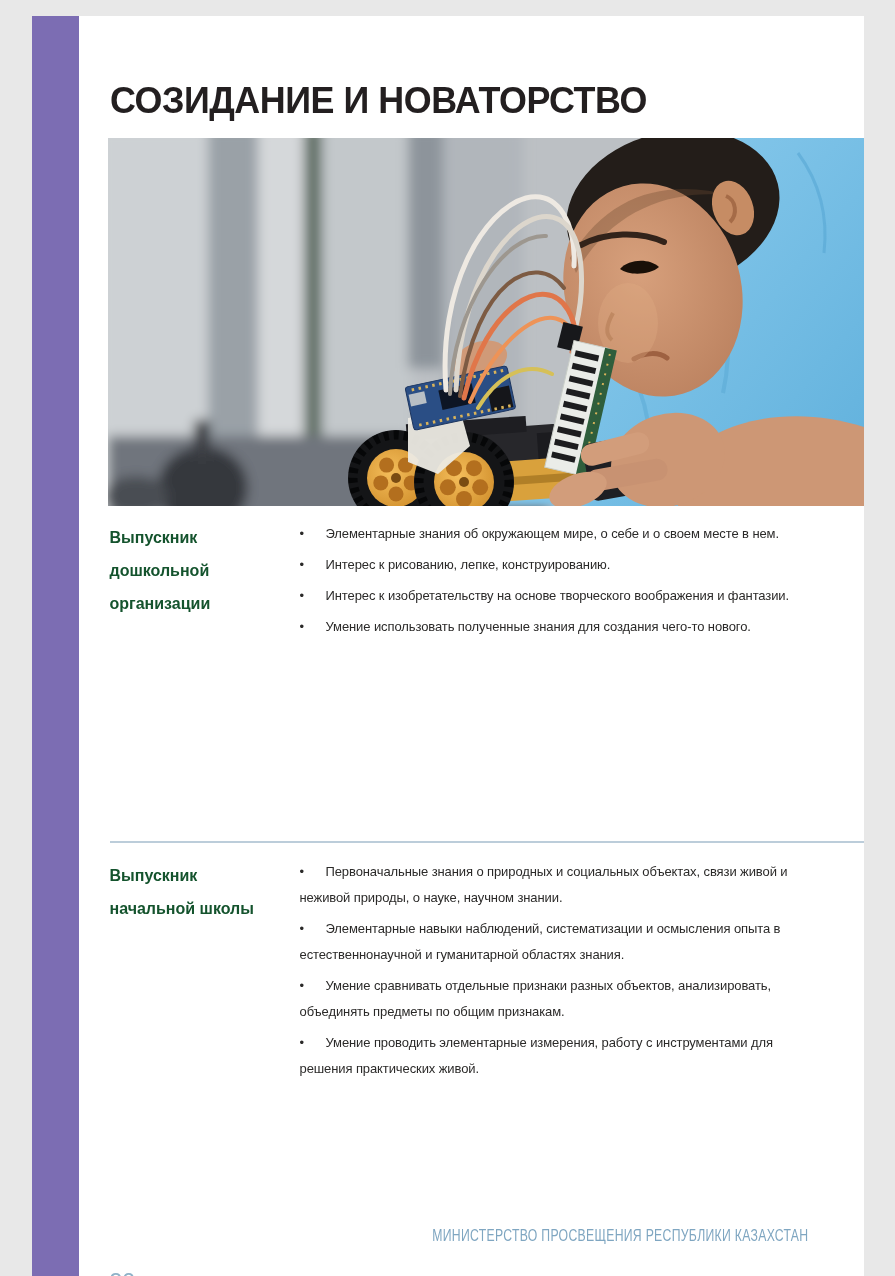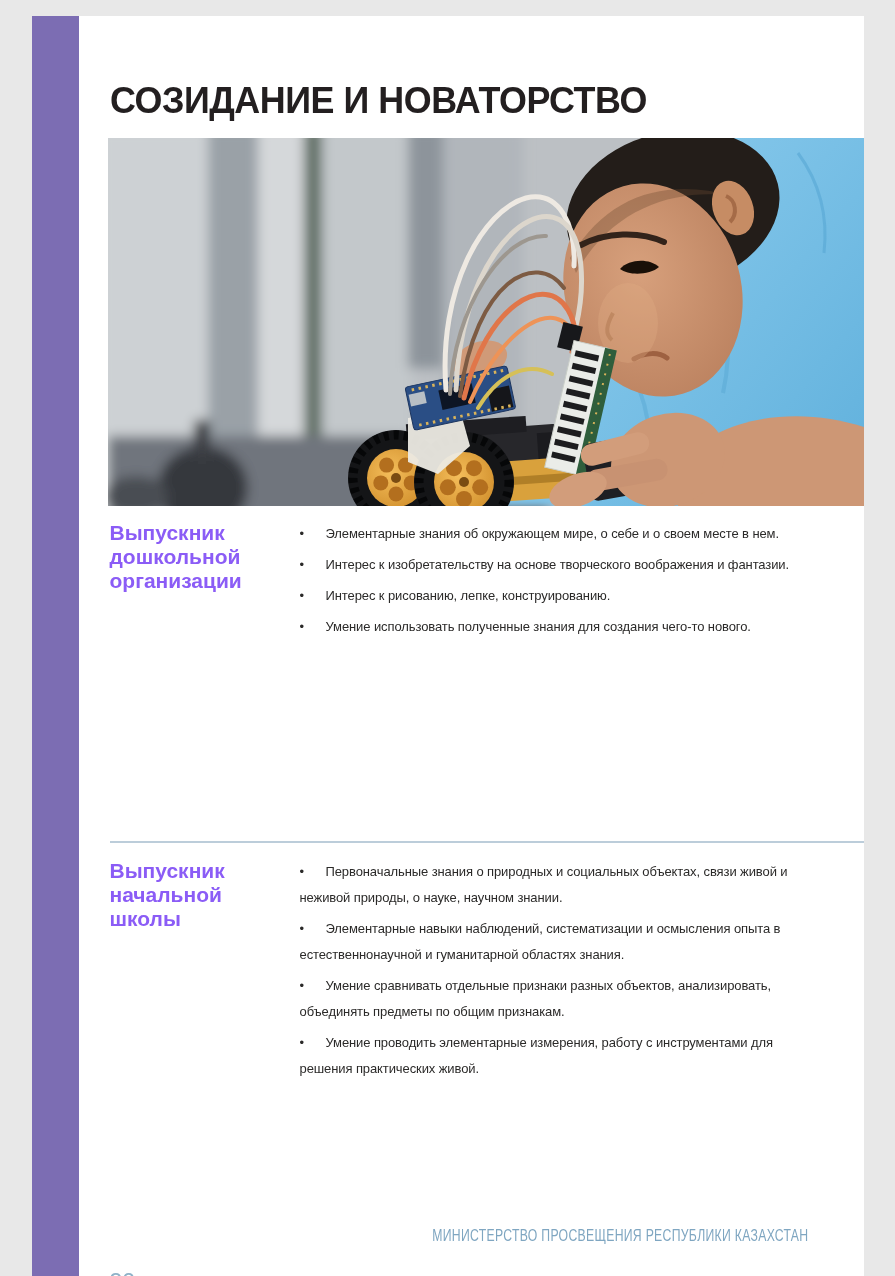--- a/index.html
+++ b/index.html
@@ -25,22 +25,22 @@
   }
   .hero-photo svg{ display:block; }
   .section{
     position:absolute; left:78px; width:762px;
     display:flex; align-items:flex-start;
   }
   .section-1{ top:505px; }
   .section-2{ top:843px; }
   .section-label{
     flex:none; width:190px; padding-right:8px; box-sizing:border-box;
-    font-size:21px; font-weight:bold; line-height:24px;
-    color:#8b5cf6; white-space:pre-line;
+    font-size:16px; font-weight:bold; line-height:33px;
+    color:#14532d; white-space:pre-line;
   }
   .section-items{ width:525px; }
   .bullet-item{
     margin:0 0 5px 0; font-size:13px; line-height:26px;
     color:#2B2A29; letter-spacing:-0.1px;
   }
   .bullet-dot{ display:inline-block; width:26px; color:#2B2A29; }
   .section-divider{
     position:absolute; left:78px; top:825px; width:758px; height:0;
     border-top:2px solid #BCCDDA;
@@ -198,22 +198,22 @@
       <ellipse cx="470" cy="352" rx="30" ry="16" transform="rotate(-20 470 352)" fill="#d29d7b"></ellipse>
     </svg>
   </div>
 
   <div class="section section-1">
     <div class="section-label">Выпускник
 дошкольной
 организации</div>
     <div class="section-items">
       <p class="bullet-item"><span class="bullet-dot">•</span><span>Элементарные знания об окружающем мире, о себе и о своем месте в нем.</span></p>
+      <p class="bullet-item"><span class="bullet-dot">•</span><span>Интерес к рисованию, лепке, конструированию.</span></p>
       <p class="bullet-item"><span class="bullet-dot">•</span><span>Интерес к изобретательству на основе творческого воображения и фантазии.</span></p>
-      <p class="bullet-item"><span class="bullet-dot">•</span><span>Интерес к рисованию, лепке, конструированию.</span></p>
       <p class="bullet-item"><span class="bullet-dot">•</span><span>Умение использовать полученные знания для создания чего-то нового.</span></p>
     </div>
   </div>
 
   <div class="section-divider"></div>
 
   <div class="section section-2">
     <div class="section-label">Выпускник
 начальной школы</div>
     <div class="section-items">

